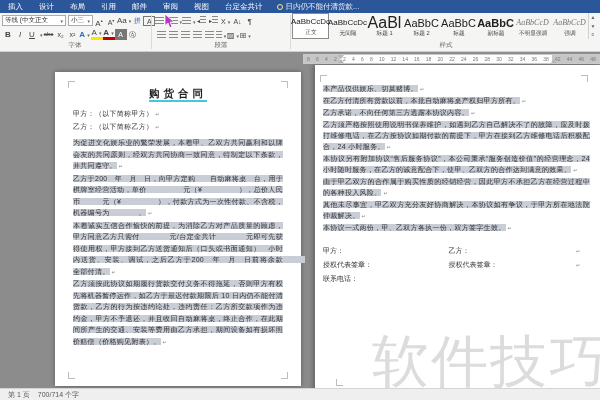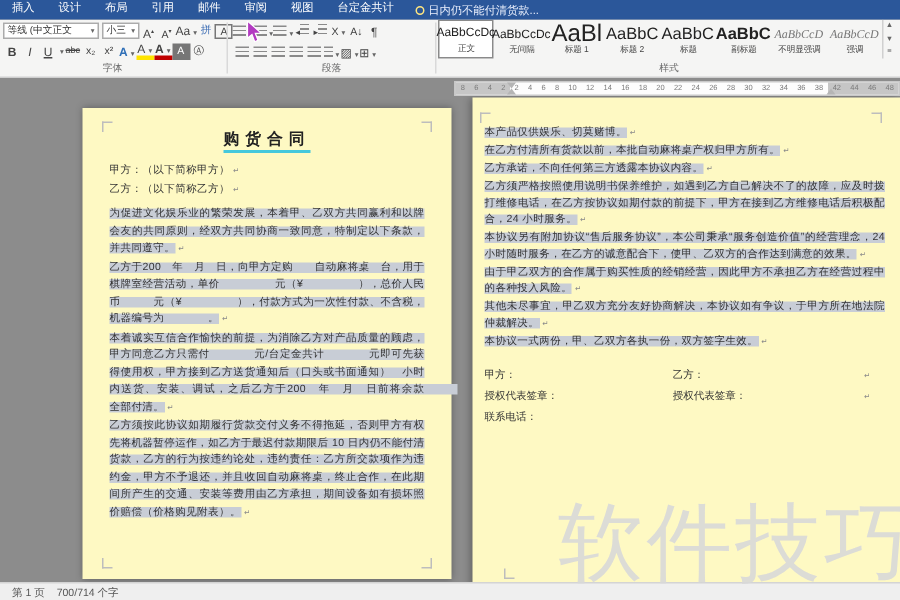--- a/index.html
+++ b/index.html
@@ -2,21 +2,21 @@
 <html><head>
 <meta charset="utf-8">
 <style>
   * { margin:0; padding:0; box-sizing:border-box; }
   html,body { width:600px; height:400px; overflow:hidden; }
   body { font-family:"Liberation Sans","DejaVu Sans",sans-serif; background:#8c8c8c; position:relative; }
 
   
   .tabbar { position:absolute; left:0; top:0; width:600px; height:13px; background:#2b579a;
             display:flex; align-items:center; z-index:5; }
-  .tab { color:#fff; font-size:7.5px; padding:0 8px; line-height:13px; white-space:nowrap;font-family:Liberation Mono, monospace; }
+  .tab { color:#fff; font-size:7.5px; padding:0 8px; line-height:13px; white-space:nowrap; }
   .tellme { display:flex; align-items:center; color:#e8eefc; font-size:7.5px; margin-left:6px; white-space:nowrap; }
   .bulb { width:6px; height:6px; border:1px solid #ffe680; border-radius:50%; display:inline-block; margin-right:3px; }
 
   
   .ribbon { position:absolute; left:0; top:13px; width:600px; height:39px; background:#f5f5f4;
             border-bottom:1px solid #cfcfcf; z-index:4; }
   .rgroup { position:absolute; top:0; height:38px; }
   .rgroup .glabel { position:absolute; bottom:1px; width:100%; text-align:center; font-size:6.5px; color:#696969; }
   .gsep { position:absolute; top:2px; height:34px; width:1px; background:#d9d9d9; }
   .rrow { position:absolute; left:2px; display:flex; align-items:center; }
@@ -52,21 +52,21 @@
   .ruler { position:absolute; left:303px; top:54px; width:297px; height:10px; background:#fdfdfd;
            border:1px solid #c9c9c9; display:flex; z-index:2; }
   .rseg { display:flex; align-items:center; justify-content:space-around; font-size:5px; color:#7a7a7a; }
   .rseg.gray { background:#c6c6c6; }
   .rseg.l { width:36px; } .rseg.c { width:212px; } .rseg.r { width:47px; }
   .indent-marker { position:absolute; width:0; height:0; border-left:3px solid transparent;
                    border-right:3px solid transparent; border-top:4px solid #b5b5b5; top:0; }
   .indent-marker.bot { border-top:none; border-bottom:4px solid #b5b5b5; top:auto; bottom:0; }
 
   
-  .page { position:absolute; background:#fef9c3; box-shadow:0 0 5px rgba(0,0,0,.35); z-index:1; color:#333; }
+  .page { position:absolute; background:#ffffff; box-shadow:0 0 5px rgba(0,0,0,.35); z-index:1; color:#333; }
   .page1 { left:55px; top:72px; width:246px; height:314px; padding:11px 18px 0 18px; }
   .page2 { left:315px; top:65px; width:285px; height:327px; padding:18px 10px 0 8px; box-shadow:-2px 0 5px rgba(0,0,0,.3); }
   .crop { position:absolute; width:7px; height:7px; border:0 solid #bdbdbd; }
   .crop.tl { border-left-width:1px; border-top-width:1px; }
   .crop.tr { border-right-width:1px; border-top-width:1px; }
   .crop.bl { border-left-width:1px; border-bottom-width:1px; }
   .crop.br { border-right-width:1px; border-bottom-width:1px; }
 
   .doc-title { text-align:center; margin-bottom:7px; }
   .doc-title span { font-size:10.5px; font-weight:bold; letter-spacing:4px; color:#222;

